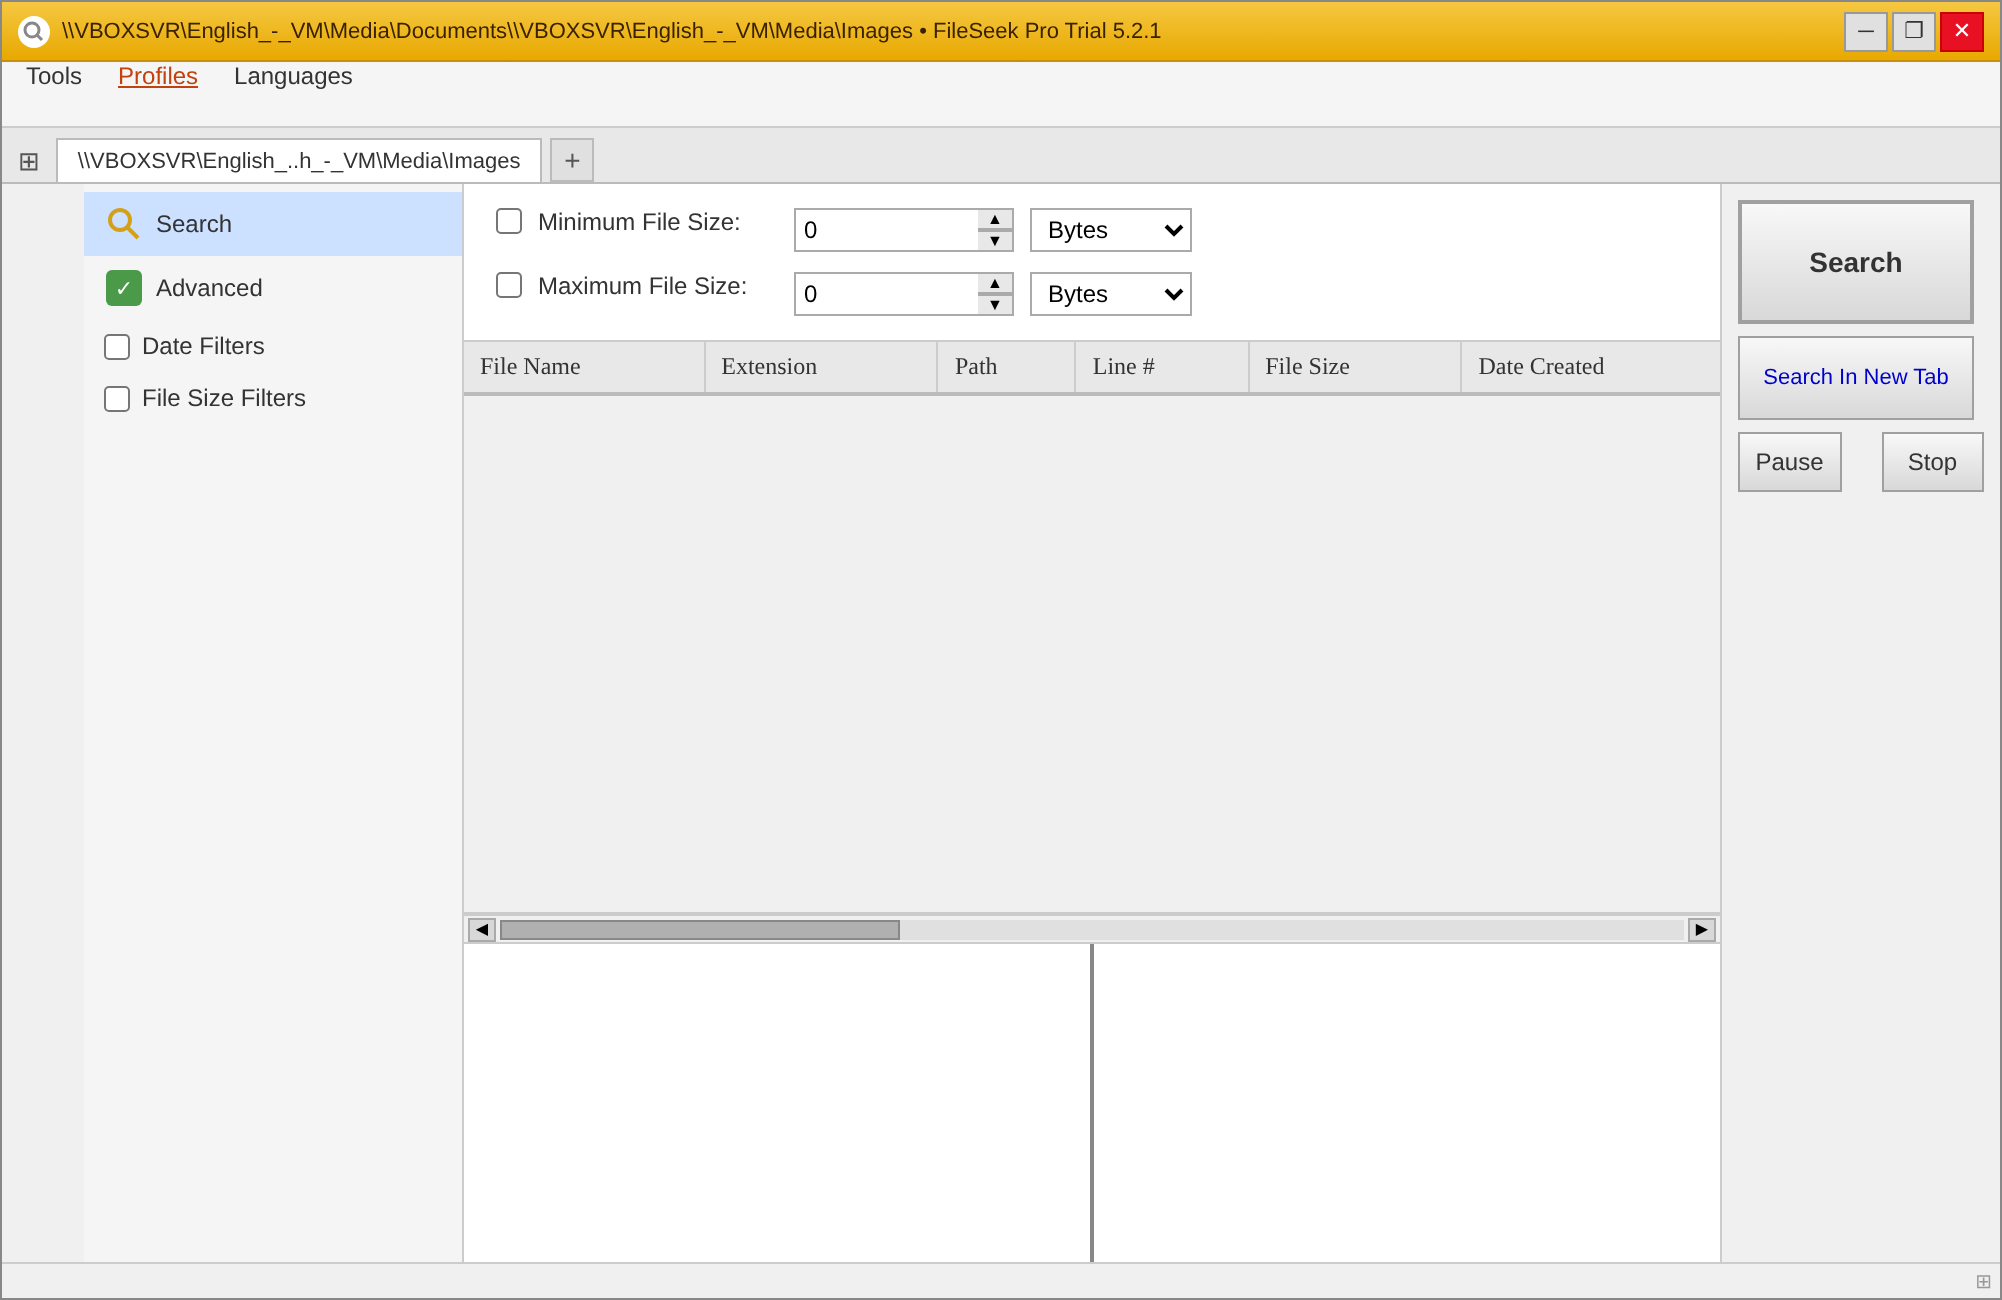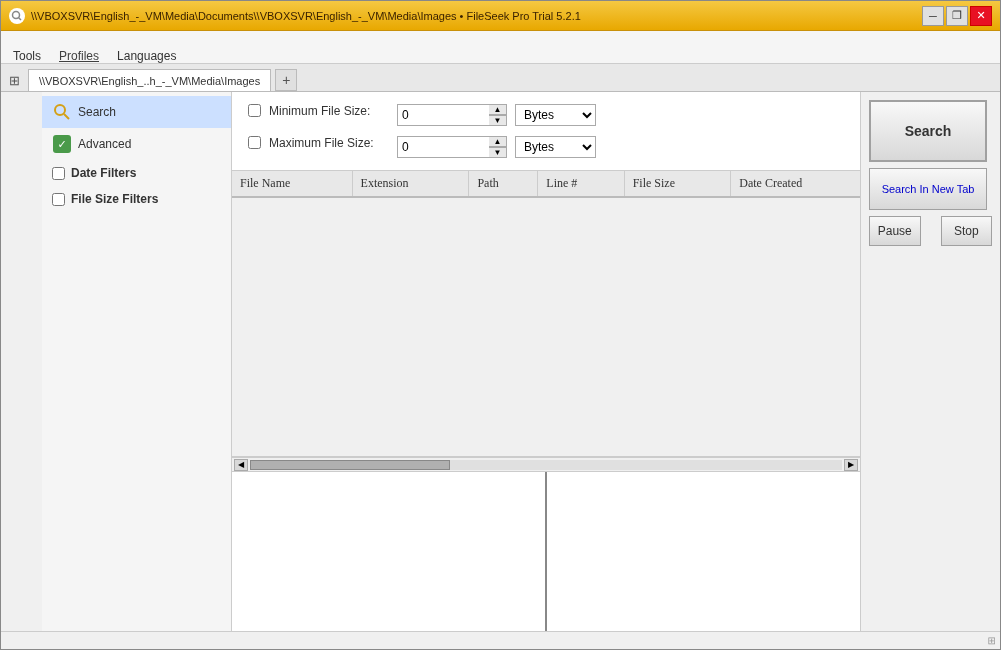--- a/index.html
+++ b/index.html
@@ -57,31 +57,31 @@
       color: white;
       border-color: #c00;
     }
 
     
     #menu-bar {
       height: 24px;
       background: #f5f5f5;
       border-bottom: 1px solid #ccc;
       display: flex;
-      align-items: flex-start;
+      align-items: flex-end;
       padding: 16px 4px;
       gap: 2px;
     }
     .menu-item {
       padding: 2px 8px;
       cursor: pointer;
       color: #333;
       font-size: 12px;
     }
-    .menu-item.active { color: #404040; text-decoration: underline; }
+    .menu-item.active { color: #c2410c; text-decoration: underline; }
 
     
     #tab-bar {
       height: 28px;
       background: #e8e8e8;
       border-bottom: 1px solid #bbb;
       display: flex;
       align-items: flex-end;
       padding: 0 4px;
       gap: 2px;
@@ -152,21 +152,20 @@
 
     
     .sidebar-checkbox {
       display: flex;
       align-items: center;
       gap: 6px;
       padding: 6px 10px;
       font-size: 12px;
       color: #333;
       cursor: pointer;
-      font-weight: bold;
     }
     .sidebar-checkbox input[type="checkbox"] {
       width: 13px; height: 13px;
       margin: 0;
     }
 
     
     #filter-panel {
       background: #fff;
       border-bottom: 1px solid #ccc;

